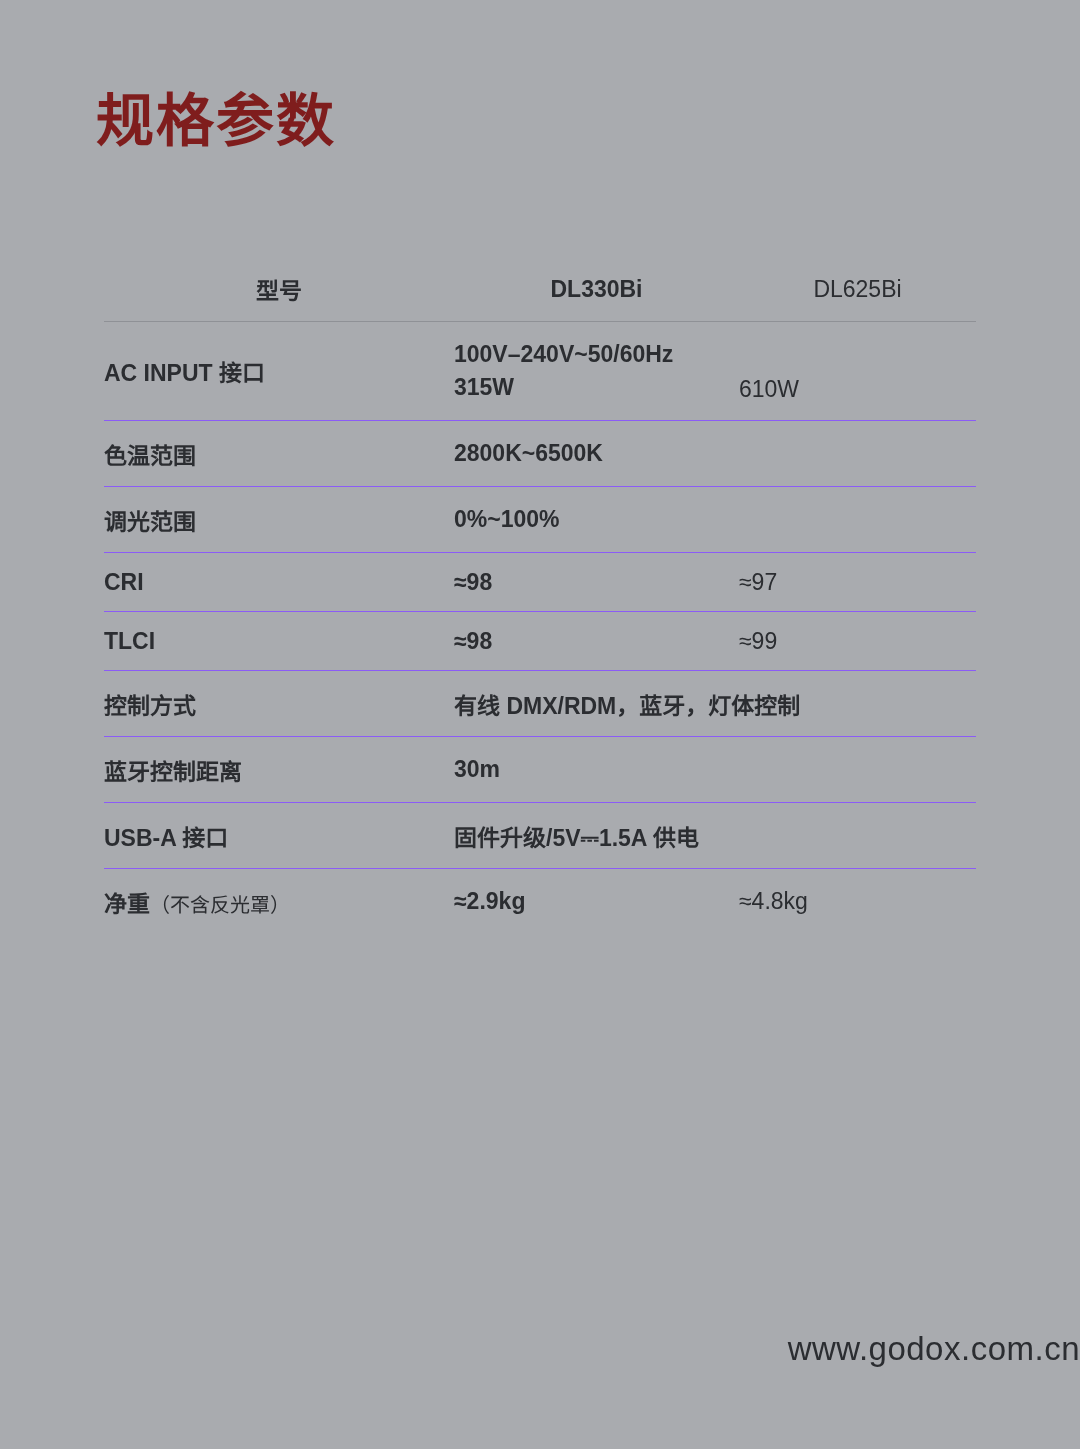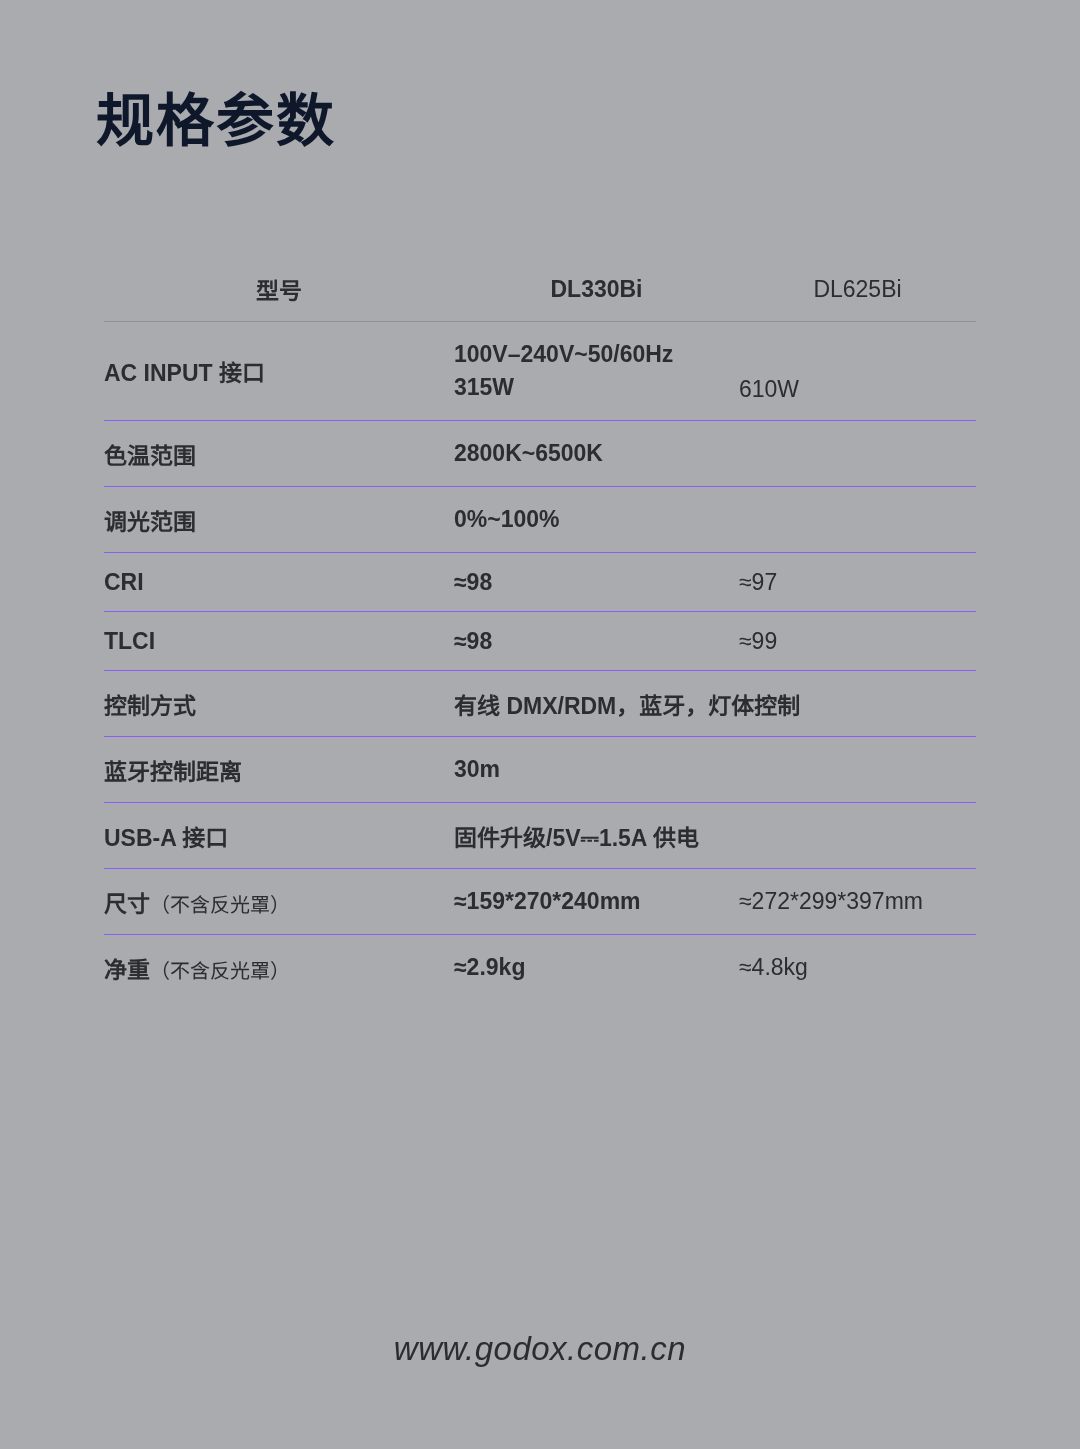--- a/index.html
+++ b/index.html
@@ -20,21 +20,21 @@
     height: 1449px;
     box-sizing: border-box;
   }
   .title {
     position: absolute;
     left: 96px;
     top: 92px;
     font-size: 58px;
     font-weight: bold;
     letter-spacing: 2px;
-    color: #0f172a;
+    color: #7f1d1d;
     line-height: 1;
   }
   .spec-table {
     position: absolute;
     left: 104px;
     top: 256px;
     width: 872px;
     border-collapse: collapse;
   }
   .spec-table tr {
@@ -75,25 +75,24 @@
   }
   .row-acinput .col-b {
     vertical-align: bottom;
     padding-bottom: 17px;
   }
   .footer {
     position: absolute;
     left: 0;
     top: 1330px;
     width: 1080px;
-    text-align: center;
+    text-align: right;
     font-size: 33px;
     color: #2b2d31;
     letter-spacing: 0.5px;
-    font-style: italic;
   }
 </style>
 </head>
 <body>
 
 <div class="page">
 
   <div class="title">规格参数</div>
 
   <table class="spec-table">
@@ -145,25 +144,20 @@
         <td class="col-label">蓝牙控制距离</td>
         <td class="col-a" colspan="2">30m</td>
       </tr>
 
       <tr>
         <td class="col-label">USB-A 接口</td>
         <td class="col-a" colspan="2">固件升级/5V⎓1.5A 供电</td>
       </tr>
 
 
-      <tr>
-        <td class="col-label"><span>尺寸</span><span class="sub">（不含反光罩）</span></td>
-        <td class="col-a">≈159*270*240mm</td>
-        <td class="col-b">≈272*299*397mm</td>
-      </tr>
 
       <tr style="border-bottom:none;">
         <td class="col-label"><span>净重</span><span class="sub">（不含反光罩）</span></td>
         <td class="col-a">≈2.9kg</td>
         <td class="col-b">≈4.8kg</td>
       </tr>
     </tbody>
   </table>
 
   <div class="footer">www.godox.com.cn</div>

